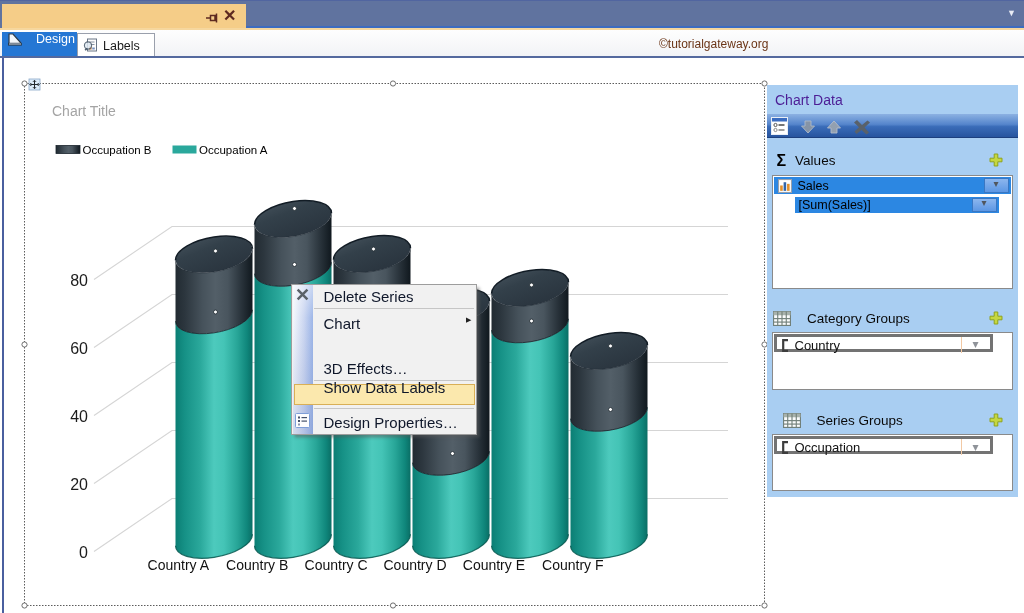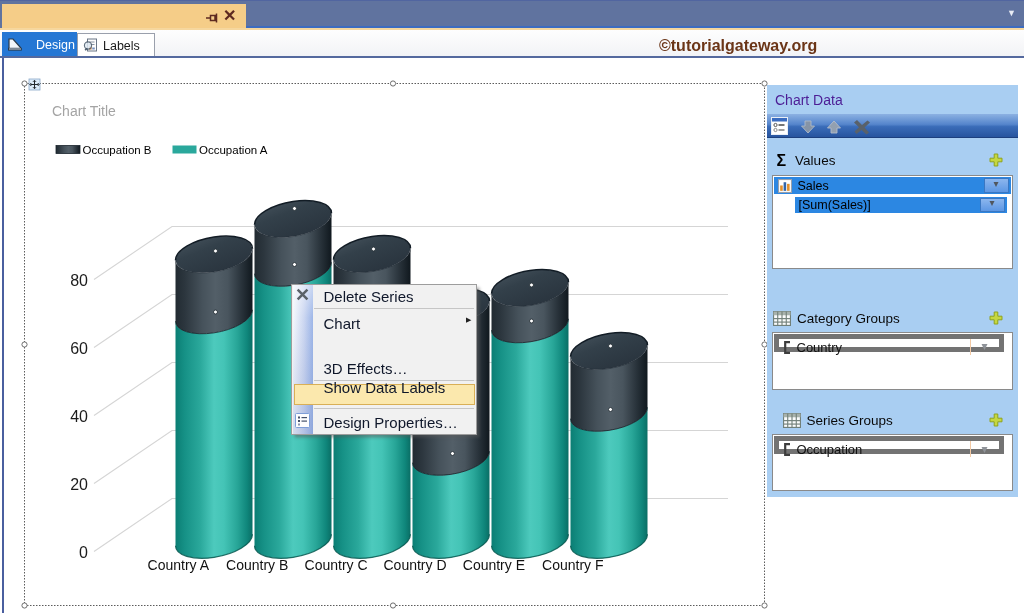--- a/index.html
+++ b/index.html
@@ -4,49 +4,49 @@
 html,body{width:1024px;height:613px;overflow:hidden}
 body{position:relative;font-family:"Liberation Sans",sans-serif;background:#fff}
 #row1{position:absolute;left:0;top:0;width:1024px;height:28px;background:#60739f;border-top:1.5px solid #5165a0}
 #dtab{position:absolute;left:2px;top:2.5px;width:244px;height:25.5px;background:#f5cd88}
 #dtxt{position:absolute;left:12px;top:5px;font-size:13.4px;font-weight:bold;color:#1e1e1e}
 #pin{position:absolute;left:203px;top:7px}
 #tx{position:absolute;left:221px;top:2px;font-size:16px;color:#5e2a20;font-weight:bold}
 #rchev{position:absolute;right:8px;top:7px;font-size:9px;color:#e8ecf4}
 #row1line{position:absolute;left:246px;top:25.5px;width:778px;height:2px;background:#3d6cc0}
 #row2{position:absolute;left:0;top:27.5px;width:1024px;height:28px;background:linear-gradient(#fefefe,#f2f3f6);border-top:2px solid #f6d79e}
-#destab{position:absolute;left:2px;top:2px;width:75px;height:26px;background:#2577d4;color:#fff;font-size:12.5px;display:flex;align-items:center;gap:12px;padding-left:5px}
+#destab{position:absolute;left:2px;top:2px;width:75px;height:26px;background:#2577d4;color:#fff;font-size:12.5px;display:flex;align-items:flex-start;gap:12px;padding-left:5px}
 #pretab{position:absolute;left:77px;top:3px;width:78px;height:25px;background:#fff;border:1px solid #9aa0ac;border-bottom:none;color:#1a1a1a;font-size:12.5px;display:flex;align-items:center;gap:4px;padding-left:5px}
-#cpr{position:absolute;left:659px;top:7px;font-size:16px;font-weight:bold;color:#6b3517}
+#cpr{position:absolute;left:659px;top:7px;font-size:12px;font-weight:normal;color:#6b3517}
 #row2line{position:absolute;left:0;top:55.5px;width:1024px;height:2px;background:#54699e}
 #leftline{position:absolute;left:1.5px;top:57.5px;width:2px;height:555px;background:#4a5f9f}
 #menu{position:absolute;left:291px;top:283.5px;width:186px;height:151px;background:#f1f1f1;border:1px solid #9d9d9d;box-shadow:2.5px 2.5px 3px rgba(90,90,90,0.55)}
 #mstrip{position:absolute;left:1px;top:0;width:20px;height:149px;background:linear-gradient(rgba(255,255,255,0.45),rgba(255,255,255,0) 22%,rgba(60,85,160,0.16) 96%),linear-gradient(90deg,#f4f7fc,#ccd7f1 55%,#9db6e8)}
 .mx{position:absolute;left:3px;top:-1px;font-size:18px;font-weight:bold;color:#5a6168}
 .mi{position:absolute;left:31.5px;font-size:15px;color:#0f172a;height:22px;line-height:21px;white-space:nowrap}
 .msep{position:absolute;left:22px;right:2px;height:1px;background:#c6c6c6}
 .marr{position:absolute;left:174px;top:31.5px;font-size:7px;color:#222}
 #mhl{position:absolute;left:2px;top:99.5px;width:181px;height:21px;background:#fbe8ad;border:1px solid #d9af56}
 .micon{position:absolute;left:3px;top:128px}
 #menu .mi,#menu .msep,#menu .marr,#menu .mx,#menu .micon{}
 #panel{position:absolute;left:766.5px;top:85px;width:251px;height:412px;background:#a9cef2}
 #ptitle{position:absolute;left:8.5px;top:7px;font-size:14px;color:#4c1d95}
 #ptool{position:absolute;left:0;top:29px;width:251px;height:24px;background:linear-gradient(#8cb1e2,#5585cc 45%,#3a6cb8 55%,#27549e);border-bottom:1.5px solid #1c3f7e}
 .sighead{position:absolute;left:10px;height:18px}
 .sig{font-size:16px;font-weight:bold;color:#000}
 .sht{font-size:13.5px;color:#0a0a0a;margin-left:9px;vertical-align:1px}
-.sht2{font-size:13.5px;color:#0a0a0a;margin-left:6px}
+.sht2{font-size:13.5px;color:#0a0a0a;margin-left:16px}
 .tbl{vertical-align:-3px}
 .plus{position:absolute;left:222px}
 .lbox{position:absolute;left:5px;width:241px;background:#fff;border:1px solid #8a8a8a}
 .brow{position:absolute;background:#2c87e2}
 .brt{position:absolute;top:1.5px;font-size:12.5px;color:#000}
 .ddb{position:absolute;right:2px;top:1px;width:25px;height:14.5px;background:linear-gradient(#8cb6ee,#5d97e4);border:1px solid #3a77c2;display:flex;align-items:center;justify-content:center}
 .chev{font-size:10px;color:#50565e;line-height:10px;display:inline-block;margin-top:-3px}
-.grow{position:absolute;left:1px;top:1px;right:8px;height:18px;background:#fff;border:5px solid #737373}
+.grow{position:absolute;left:1px;top:1px;right:19px;height:18px;background:#fff;border:3px solid #737373}
 .brk{position:absolute;left:4px;top:2px}
 .brt2{position:absolute;left:18px;top:1px;font-size:13px;color:#111}
 .gdd{position:absolute;right:0;top:0;width:29px;height:16px;border-left:1px solid #f2c9a4;display:flex;align-items:center;justify-content:center}
 .gdd .chev{color:#8f9399;font-size:12px;margin-top:-1px}
 </style></head>
 <body>
 <div id="row1">
  <div id="dtab">
   <svg id="pin" width="15" height="14" viewBox="0 0 15 14">
         <path d="M1 7 L5.5 7 M5.5 4.5 L10 4.5 L10 9.5 L5.5 9.5 Z M11.5 2.5 L11.5 11.5" stroke="#5e2a20" stroke-width="1.5" fill="none"></path>
@@ -231,34 +231,34 @@
         <rect x="10.5" y="15.2" width="6" height="1.6" fill="#888"></rect>
   <path d="M37 7 L43 7 L43 12 L46.5 12 L40 19 L33.5 12 L37 12 Z" fill="#8694a6" stroke="#aebacA" stroke-width="0.9"></path>
   <path d="M63 19 L69 19 L69 14 L72.5 14 L66 7 L59.5 14 L63 14 Z" fill="#93a0b0" stroke="#b2bccc" stroke-width="0.9"></path>
   <path d="M86 8.5 L89 6 L94 11 L99.5 6.5 L102 8.5 L96.5 13.5 L101 18.5 L98.5 20.5 L93.5 16 L88.5 20 L86.5 17.5 L91 13.2 Z" fill="#59616a"></path>
  </svg>
 </div>
 <div class="sighead" style="top:67px"><span class="sig">Σ</span><span class="sht">Values</span></div>
 <svg class="plus" style="top:68px" width="14" height="14" viewBox="0 0 14 14">
       <path d="M5.2 1 L8.8 1 L8.8 5.2 L13 5.2 L13 8.8 L8.8 8.8 L8.8 13 L5.2 13 L5.2 8.8 L1 8.8 L1 5.2 L5.2 5.2 Z" fill="#c6d740" stroke="#8fa31c" stroke-width="1"></path>
     </svg>
-<div class="lbox" style="top:90px;height:94px">
+<div class="lbox" style="top:90px;height:114px">
  <div class="brow" style="top:1px;left:1px;right:1px;height:17px">
    <svg width="14" height="14" viewBox="0 0 13 13" style="position:absolute;left:4px;top:1.5px">
      <rect x="0.5" y="0.5" width="12" height="12" fill="#fff" stroke="#98a0ac"></rect>
      <rect x="2" y="6" width="2.4" height="5" fill="#e2902c"></rect>
           <rect x="5.2" y="3" width="2.4" height="8" fill="#3266aa"></rect>
           <rect x="8.4" y="4.5" width="2.4" height="6.5" fill="#e2902c"></rect>
    </svg>
    <span class="brt" style="left:24px">Sales</span>
    <div class="ddb">
           <span class="chev">▾</span>
         </div>
  </div>
- <div class="brow" style="top:20.5px;left:22.5px;right:5px;height:16px">
+ <div class="brow" style="top:20.5px;left:22.5px;right:13px;height:16px">
    <span class="brt" style="left:3.5px">[Sum(Sales)]</span>
    <div class="ddb">
           <span class="chev">▾</span>
         </div>
  </div>
 </div>
 <div class="sighead" style="top:224px;left:6.5px"><svg class="tbl" width="18" height="15" viewBox="0 0 16 13" preserveAspectRatio="none">
         <rect x="0.5" y="0.5" width="15" height="12" fill="#fbfcfc" stroke="#72807a"></rect>
         <rect x="0.5" y="0.5" width="15" height="3.2" fill="#a8b2ac"></rect>
         <line x1="4.2" y1="0.5" x2="4.2" y2="12.5" stroke="#72807a"></line>

